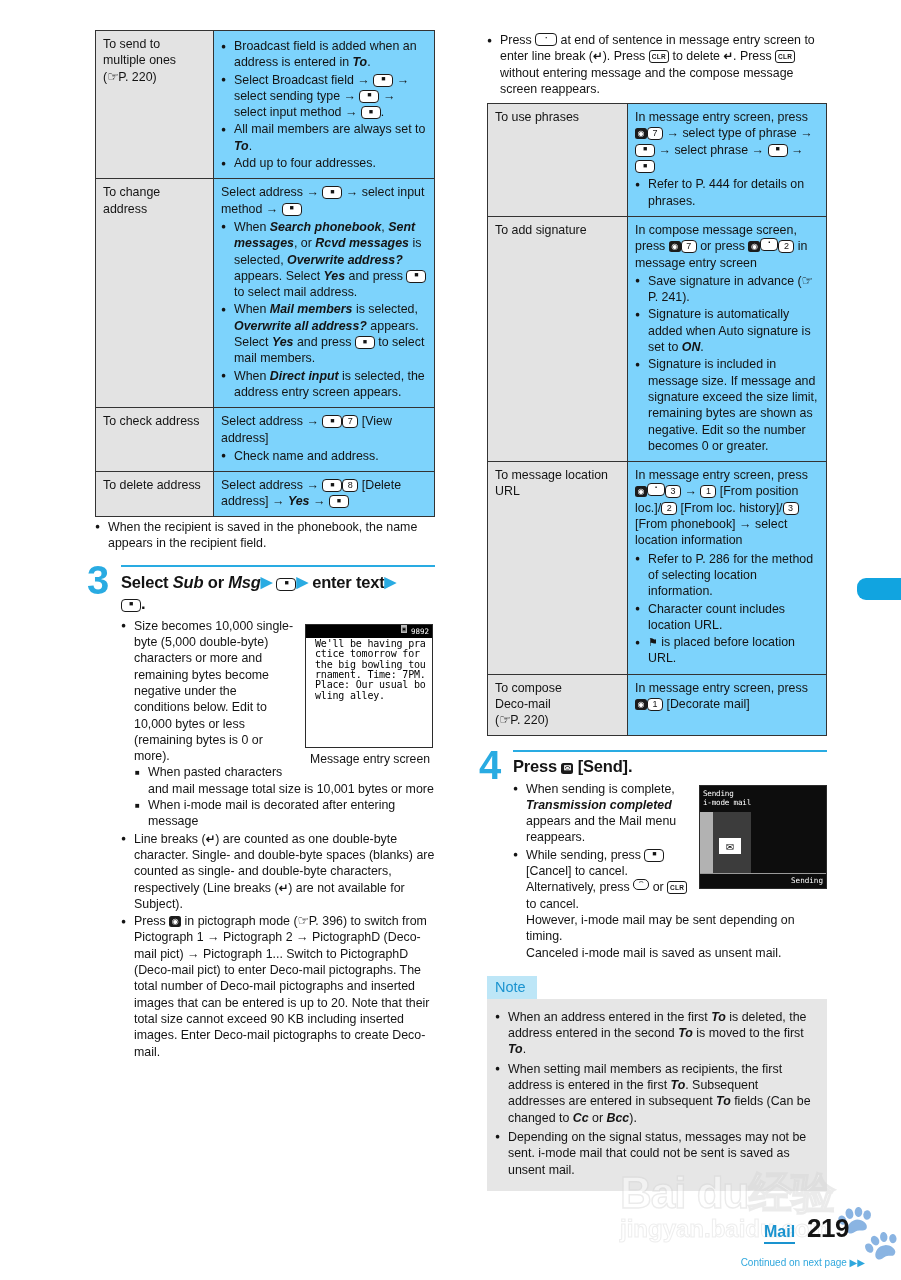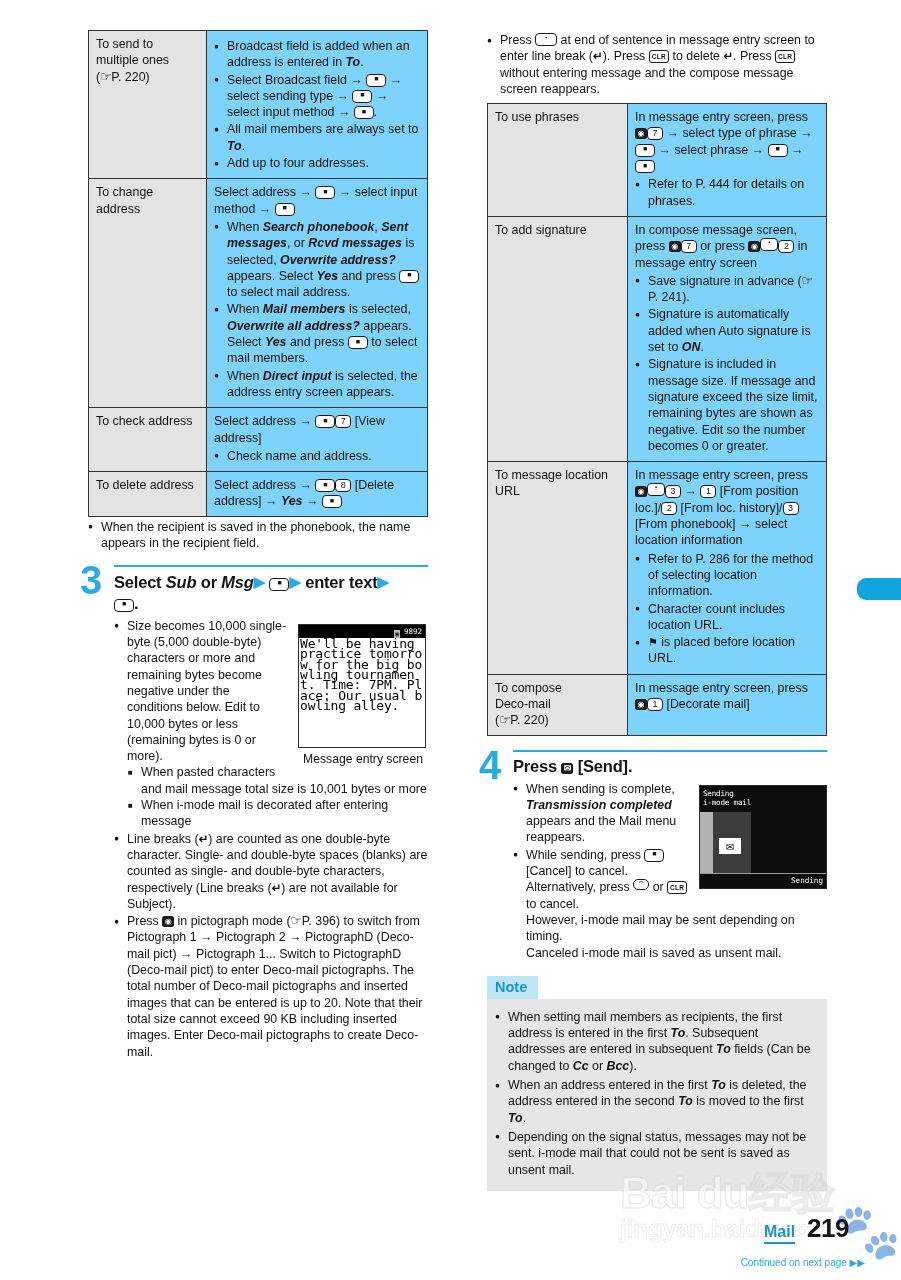--- a/index.html
+++ b/index.html
@@ -15,21 +15,21 @@
     color: #141414;
     overflow: hidden;
   }
 
   
   .col {
     position: absolute;
     top: 30px;
     width: 340px;
   }
-  .col-left  { left: 88px; }
+  .col-left  { left: 95px; }
   .col-right { left: 487px; }
   b, .b { font-weight: bold; }
   i, .i { font-style: italic; }
 
   
   table.spec {
     border-collapse: collapse;
     width: 100%;
     table-layout: fixed;
     border: 1.4px solid #222;
@@ -220,39 +220,40 @@
     font-family: "DejaVu Sans Mono", monospace;
   }
   .ps-status {
     height: 13px;
     background: #000;
     color: #fff;
     font-size: 7.5px;
     line-height: 13px;
     display: flex;
     justify-content: flex-end;
-    align-items: flex-end;
+    align-items: flex-start;
     padding-right: 3px;
     gap: 4px;
   }
   .ps-status .ico {
     background: #b9b9b9;
     color: #000;
     font-size: 6px;
     padding: 0 1px;
     line-height: 8px;
   }
   .ps-text {
-    font-size: 13px;
+    font-size: 10px;
     line-height: 10.4px;
     text-align: left;
     padding: 1px 1px 0 1px;
     color: #000;
     word-break: break-all;
     letter-spacing: -0.2px;
+    margin-left: 8px;
   }
   .caption {
     font-size: 12.2px;
     line-height: 15px;
     margin-top: 4px;
   }
 
   .send-screen {
     width: 128px;
     height: 104px;
@@ -290,21 +291,21 @@
     color: #fff; font-size: 7.6px; line-height: 14px;
     text-align: right; padding-right: 3px;
   }
 
   
   .note-head {
     display: inline-block;
     background: #bde6f7;
     color: #1a93cf;
     font-size: 14.5px;
-    font-weight: bold;
+    font-weight: normal;
     padding: 3px 11px 3px 8px;
     line-height: 17px;
   }
   .note-body {
     background: #e6e6e6;
     padding: 8px 10px 10px 8px;
     margin-top: 0;
   }
   .note-body ul.dots > li { margin-bottom: 3px; }
 
@@ -568,22 +569,22 @@
         <li>When sending is complete, <b><i>Transmission completed</i></b> appears and the Mail menu reappears.</li>
         <li>While sending, press <span class="key sel"></span> [Cancel] to cancel. Alternatively, press <span class="key-end"></span> or <span class="key clr">CLR</span> to cancel.<br>However, i-mode mail may be sent depending on timing.<br>Canceled i-mode mail is saved as unsent mail.</li>
       </ul>
     </div>
   </div>
 
   <div style="margin-top:14px">
     <div class="note-head">Note</div>
     <div class="note-body">
       <ul class="dots">
+        <li>When an address entered in the first <b><i>To</i></b> is deleted, the address entered in the second <b><i>To</i></b> is moved to the first <b><i>To</i></b>.</li>
         <li>When setting mail members as recipients, the first address is entered in the first <b><i>To</i></b>. Subsequent addresses are entered in subsequent <b><i>To</i></b> fields (Can be changed to <b><i>Cc</i></b> or <b><i>Bcc</i></b>).</li>
-        <li>When an address entered in the first <b><i>To</i></b> is deleted, the address entered in the second <b><i>To</i></b> is moved to the first <b><i>To</i></b>.</li>
         <li>Depending on the signal status, messages may not be sent. i-mode mail that could not be sent is saved as unsent mail.</li>
       </ul>
     </div>
   </div>
 </div>
 
 <div class="edge-tab"></div>
 
 <div class="wm">
   <div class="bd">

